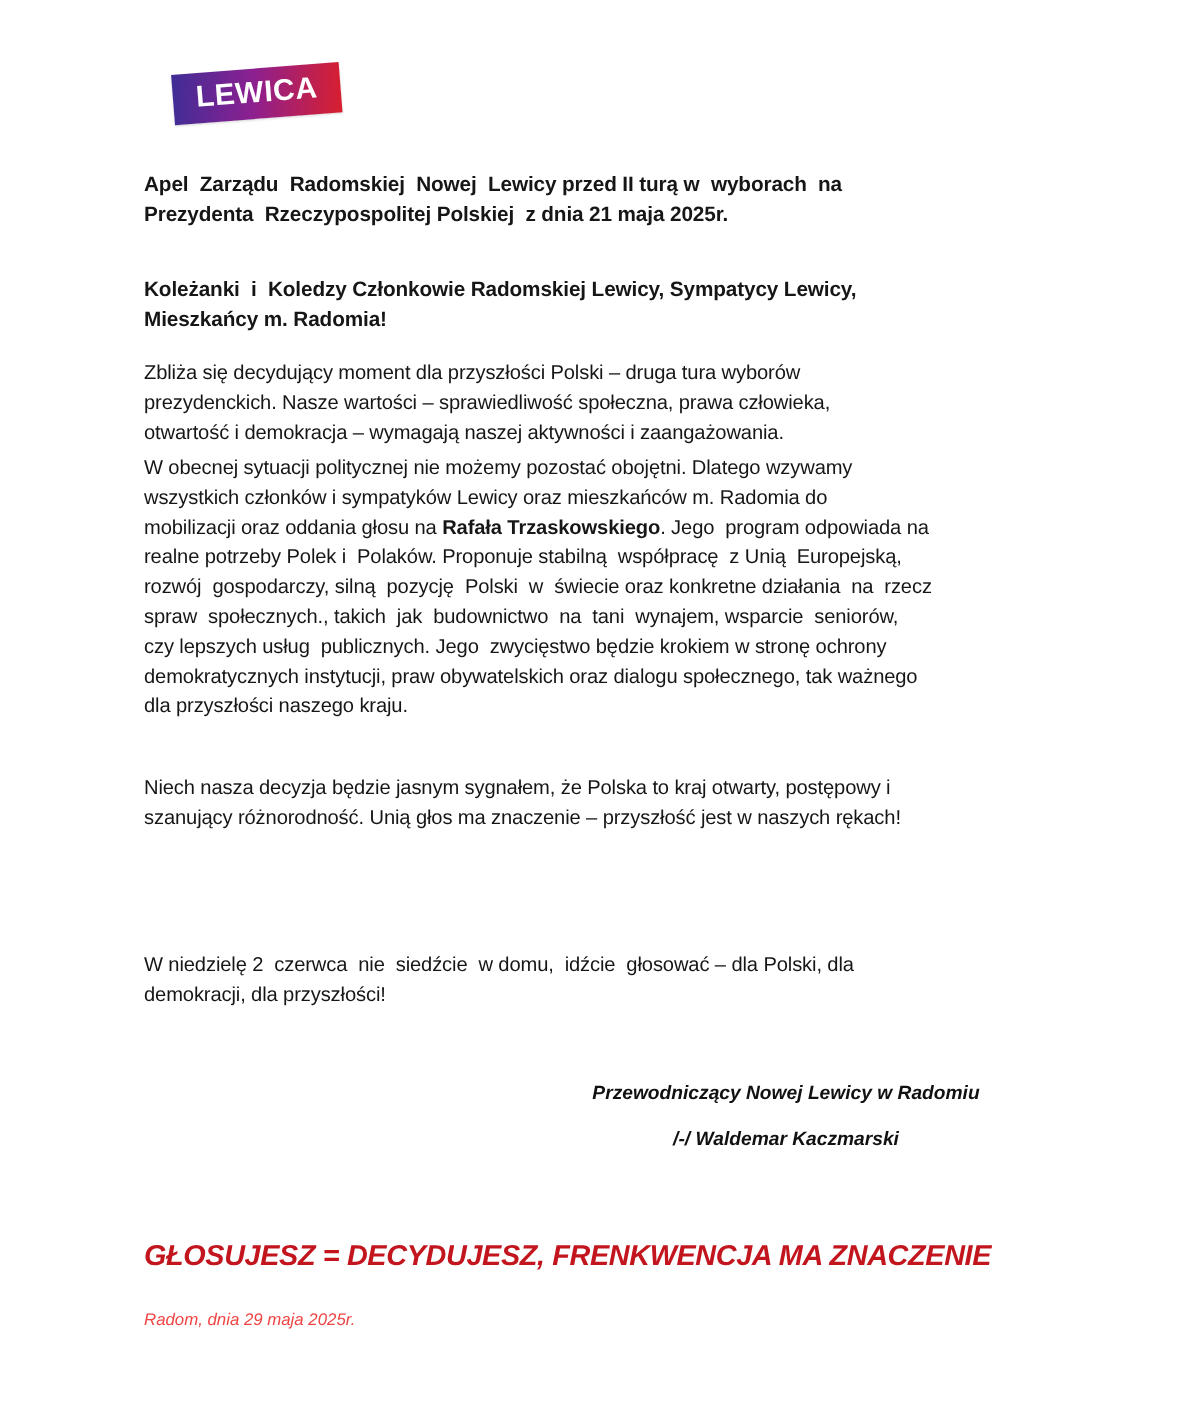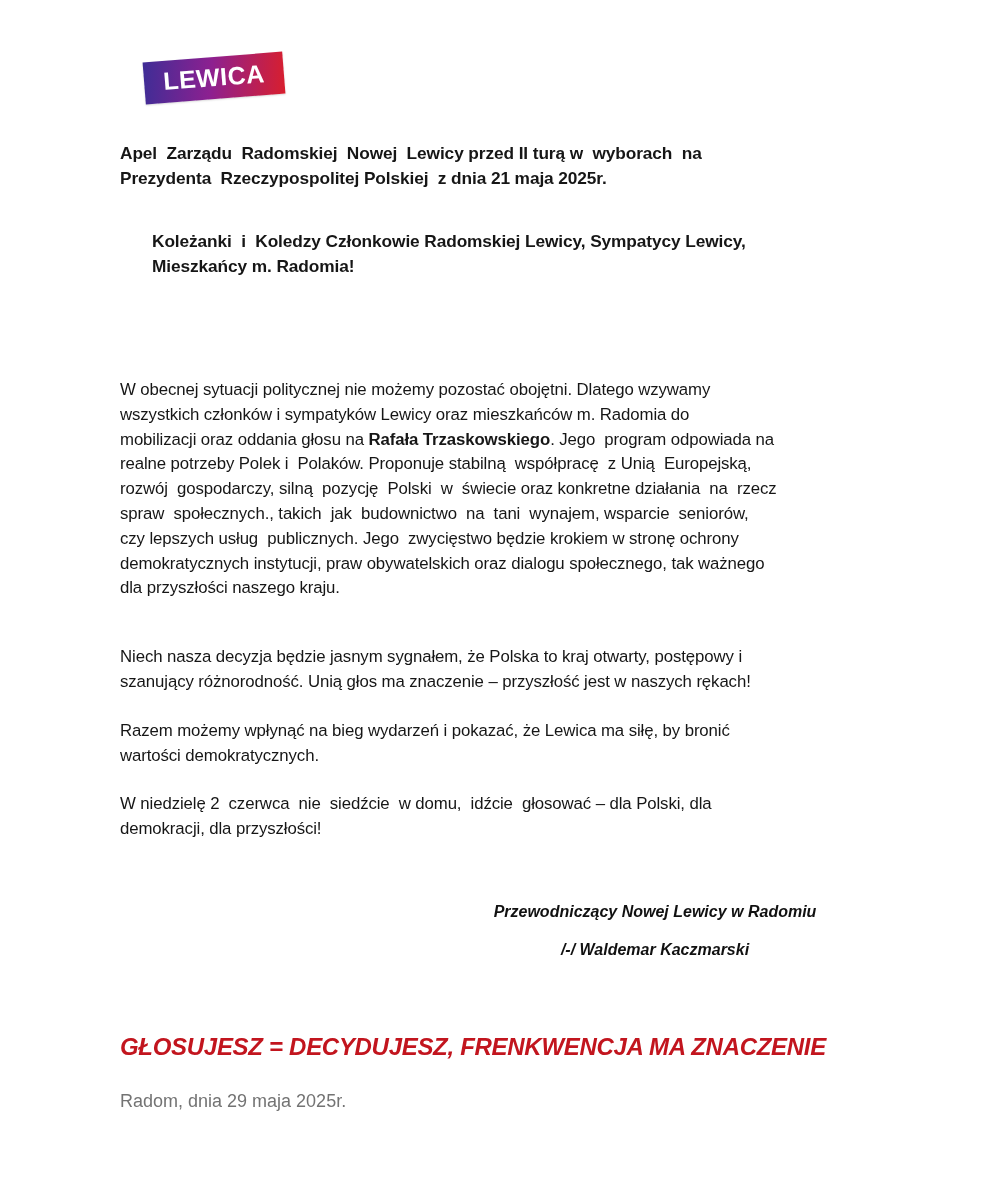--- a/index.html
+++ b/index.html
@@ -51,21 +51,20 @@
   .bold { font-weight: bold; }
   .heading {
     top: 141px;
     font-weight: bold;
     font-size: 17.3px;
   }
   .salutation {
     top: 229px;
     font-weight: bold;
     font-size: 17.3px;
-    margin-left: 32px;
   }
   .para-intro    { top: 299px; }
   .para-main     { top: 378px; }
   .para-signal   { top: 645px; }
   .para-together { top: 719px; }
   .para-votecall { top: 792px; }
   .signature {
     position: absolute;
     left: 420px;
     top: 893px;
@@ -87,55 +86,57 @@
     font-size: 24px;
     letter-spacing: -0.3px;
     color: #c2151e;
     white-space: nowrap;
     margin-top: 28px;
   }
   .date-line {
     position: absolute;
     left: 120px;
     top: 1091px;
-    font-size: 18px;
-    color: #737373;
+    font-style: italic;
+    font-size: 14px;
+    color: #ef4444;
   }
 </style>
 </head>
 <body>
 
 <div class="page">
 
   <div class="logo-band" style="background: linear-gradient(97deg, rgb(63, 45, 150) 0%, rgb(141, 32, 144) 48%, rgb(216, 31, 46) 100%);">
     <span class="logo-text">LEWICA</span>
   </div>
 
   <div class="tblock heading">Apel  Zarządu  Radomskiej  Nowej  Lewicy przed II turą w  wyborach  na
 Prezydenta  Rzeczypospolitej Polskiej  z dnia 21 maja 2025r.</div>
 
   <div class="tblock salutation">Koleżanki  i  Koledzy Członkowie Radomskiej Lewicy, Sympatycy Lewicy,
 Mieszkańcy m. Radomia!</div>
 
+  <div class="tblock para-intro">Zbliża się decydujący moment dla przyszłości Polski – druga tura wyborów
+prezydenckich. Nasze wartości – sprawiedliwość społeczna, prawa człowieka,
+otwartość i demokracja – wymagają naszej aktywności i zaangażowania.</div>
 
   <div class="tblock para-main"><span>W obecnej sytuacji politycznej nie możemy pozostać obojętni. Dlatego wzywamy
 wszystkich członków i sympatyków Lewicy oraz mieszkańców m. Radomia do
 mobilizacji oraz oddania głosu na </span><span class="bold">Rafała Trzaskowskiego</span><span>. Jego  program odpowiada na
 realne potrzeby Polek i  Polaków. Proponuje stabilną  współpracę  z Unią  Europejską,
 rozwój  gospodarczy, silną  pozycję  Polski  w  świecie oraz konkretne działania  na  rzecz
 spraw  społecznych., takich  jak  budownictwo  na  tani  wynajem, wsparcie  seniorów,
 czy lepszych usług  publicznych. Jego  zwycięstwo będzie krokiem w stronę ochrony
 demokratycznych instytucji, praw obywatelskich oraz dialogu społecznego, tak ważnego
 dla przyszłości naszego kraju.</span></div>
 
   <div class="tblock para-signal">Niech nasza decyzja będzie jasnym sygnałem, że Polska to kraj otwarty, postępowy i
 szanujący różnorodność. Unią głos ma znaczenie – przyszłość jest w naszych rękach!</div>
 
-  <div class="tblock para-together">Razem możemy wpłynąć na bieg wydarzeń i pokazać, że Lewica ma siłę, by bronić
-wartości demokratycznych.</div>
 
   <div class="tblock para-votecall">W niedzielę 2  czerwca  nie  siedźcie  w domu,  idźcie  głosować – dla Polski, dla
 demokracji, dla przyszłości!</div>
 
   <div class="signature">
     <div>Przewodniczący Nowej Lewicy w Radomiu</div>
     <div>/-/ Waldemar Kaczmarski</div>
   </div>
 
   <div class="slogan" style="color: rgb(194, 21, 30);">GŁOSUJESZ = DECYDUJESZ, FRENKWENCJA MA ZNACZENIE</div>

